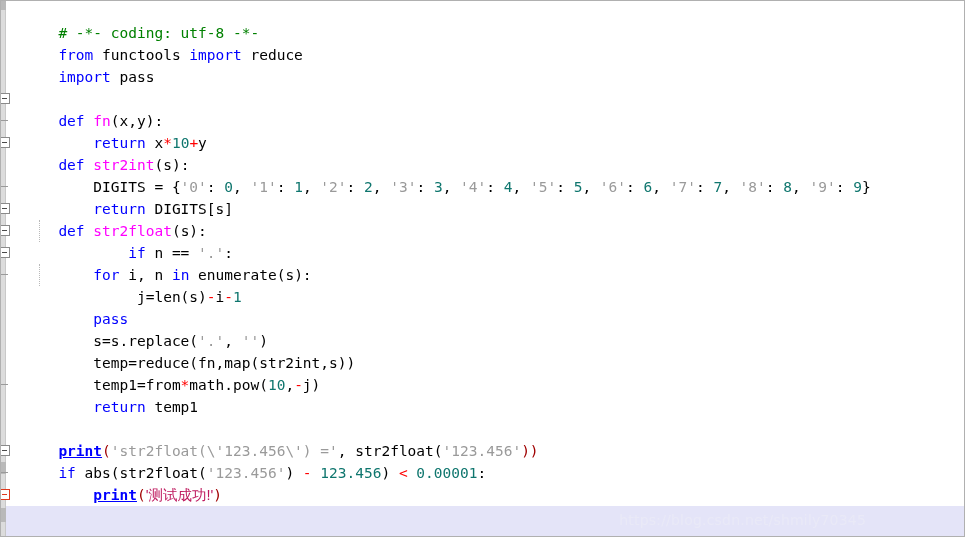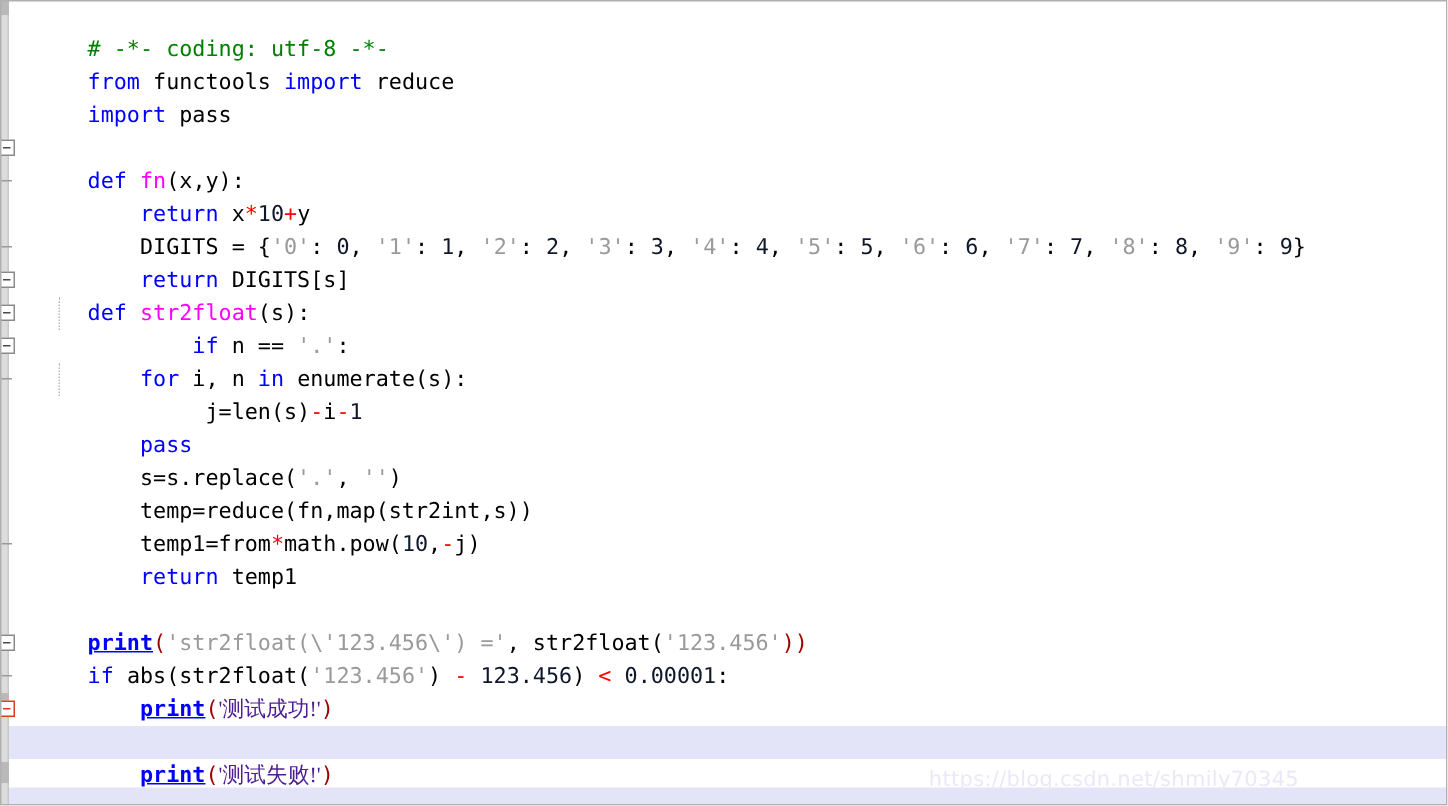--- a/index.html
+++ b/index.html
@@ -56,26 +56,26 @@
   
   .guide{
     position:absolute;top:0;width:0;height:22px;
     border-left:1px dotted #b9b9b9;z-index:1;
   }
   
   .kw{color:#0000ff;font-weight:normal;}
   .kwu{color:#0000ff;font-weight:bold;text-decoration:underline;}
   .fname{color:#ff00ff;}
   .str{color:#9a9a9a;}
-  .num{color:#0f172a;}
+  .num{color:#0f766e;}
   .op{color:#ff0000;}
   .cmt{color:#008000;}
   .paren{color:#a00000;}
   .pl{color:#000000;}
-  .cjk{font-family:Liberation Serif, serif;color:#4c1d95;margin-top:14px;}
+  .cjk{font-family:Liberation Sans, sans-serif;color:#be185d;margin-top:14px;}
   
   .watermark{
     position:absolute;right:14px;bottom:9px;
     font-family:"DejaVu Sans","Liberation Sans",sans-serif;
     font-size:14px;color:#e9e9f7;letter-spacing:0.2px;
     z-index:20;
   }
   .bottom-band{
     position:absolute;left:0;bottom:0;width:965px;height:12px;
     background:#e4e4f8;z-index:2;
@@ -108,20 +108,23 @@
     <div class="line"><span> </span></div>
 
     <div class="line">
       <span class="fold"></span><span class="kw">def</span><span class="pl"> </span><span class="fname">fn</span><span class="pl">(x,y):</span>
     </div>
 
     <div class="line">
       <span class="dash"></span><span class="pl">    </span><span class="kw">return</span><span class="pl"> x</span><span class="op">*</span><span class="num">10</span><span class="op">+</span><span class="pl">y</span>
     </div>
 
+    <div class="line">
+      <span class="fold"></span><span class="kw">def</span><span class="pl"> </span><span class="fname">str2int</span><span class="pl">(s):</span>
+    </div>
 
     <div class="line">
       <span class="pl">    DIGITS = {</span><span id="digits-body"><span class="str">'0'</span><span class="pl">: </span><span class="num">0</span><span class="pl">, </span><span class="str">'1'</span><span class="pl">: </span><span class="num">1</span><span class="pl">, </span><span class="str">'2'</span><span class="pl">: </span><span class="num">2</span><span class="pl">, </span><span class="str">'3'</span><span class="pl">: </span><span class="num">3</span><span class="pl">, </span><span class="str">'4'</span><span class="pl">: </span><span class="num">4</span><span class="pl">, </span><span class="str">'5'</span><span class="pl">: </span><span class="num">5</span><span class="pl">, </span><span class="str">'6'</span><span class="pl">: </span><span class="num">6</span><span class="pl">, </span><span class="str">'7'</span><span class="pl">: </span><span class="num">7</span><span class="pl">, </span><span class="str">'8'</span><span class="pl">: </span><span class="num">8</span><span class="pl">, </span><span class="str">'9'</span><span class="pl">: </span><span class="num">9</span></span><span class="pl">}</span>
     </div>
 
     <div class="line">
       <span class="dash"></span><span class="pl">    </span><span class="kw">return</span><span class="pl"> DIGITS[s]</span>
     </div>
 
     <div class="line">

